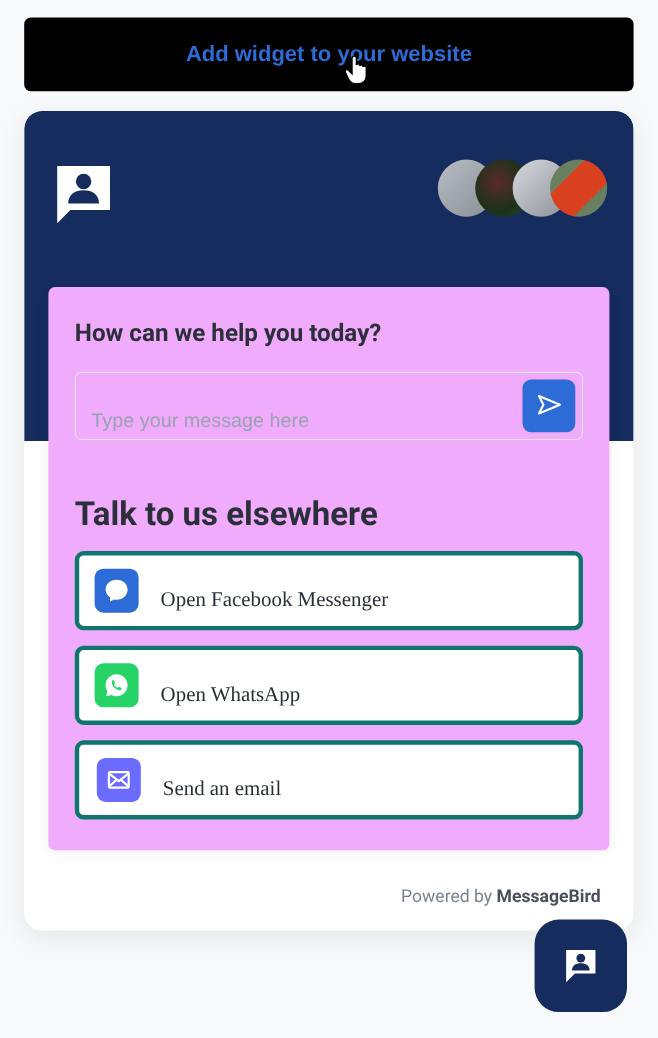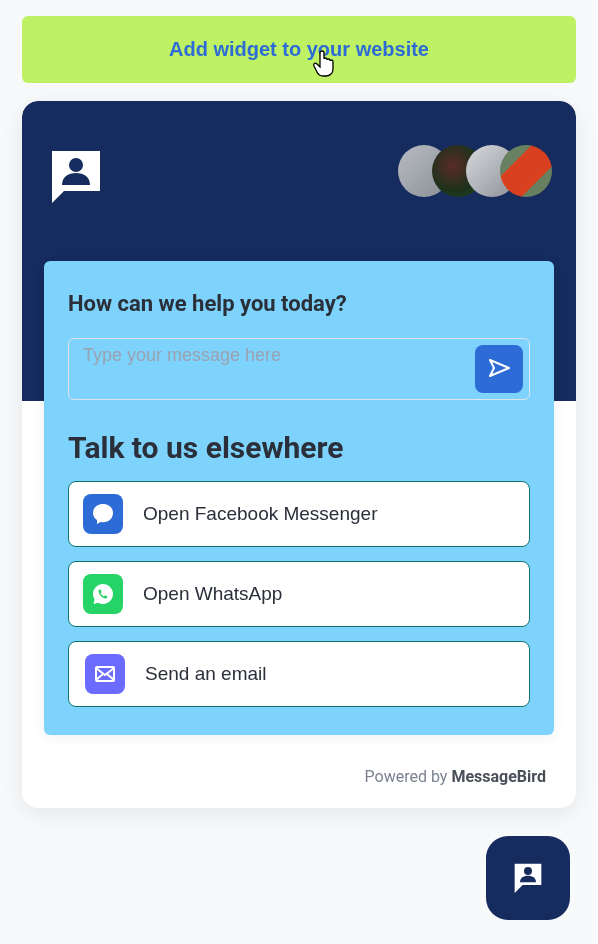--- a/index.html
+++ b/index.html
@@ -6,21 +6,21 @@
     body {
       font-family: -apple-system, BlinkMacSystemFont, 'Segoe UI', Roboto, Helvetica, Arial, sans-serif;
       background: #f8f9fb;
       width: 598px;
       height: 944px;
       padding: 16px 22px 0 22px;
       position: relative;
     }
     .add-widget-btn {
       width: 100%;
-      background: #bef264;
+      background: #000000;
       color: #2d6bd6;
       border: none;
       border-radius: 6px;
       padding: 22px 0;
       font-size: 20px;
       font-weight: 600;
       cursor: pointer;
       position: relative;
     }
     .cursor-icon {
@@ -75,40 +75,40 @@
       overflow: hidden;
     }
     .avatar:first-child { margin-left: 0; }
     .avatar.a1 { background: linear-gradient(135deg,#b8bcc2,#8a8f96); }
     .avatar.a2 { background: radial-gradient(circle at 40% 40%, #5a2a2a, #1a321a 60%, #2a4a2a); }
     .avatar.a3 { background: linear-gradient(135deg,#d7d9dd,#8c9097); }
     .avatar.a4 { background: linear-gradient(135deg,#688060 30%,#d94020 31%, #d94020 70%, #688060 71%); }
     .inner-card {
       position: relative;
       z-index: 2;
-      background: #7dd3fc;
+      background: #f0abfc;
       margin: 0 22px;
       margin-top: 0px;
       border-radius: 6px;
       box-shadow: 0 2px 14px rgba(0,0,0,0.06);
       padding: 30px 24px 28px 24px;
     }
     .heading {
       color: #2a2f3a;
       font-size: 22px;
       font-weight: 700;
       margin-bottom: 22px;
     }
     .msg-input-wrap {
       display: flex;
-      align-items: flex-start;
+      align-items: flex-end;
       border: 1px solid #dfe3ea;
       border-radius: 6px;
       padding: 6px 6px 6px 14px;
-      margin-bottom: 30px;
+      margin-bottom: 50px;
     }
     .msg-input {
       flex: 1;
       border: none;
       outline: none;
       font-size: 18px;
       color: #2a2f3a;
       background: transparent;
     }
     .msg-input::placeholder { color: #9aa2b1; }
@@ -125,30 +125,31 @@
     }
     .subheading {
       color: #2a2f3a;
       font-size: 30px;
       font-weight: 700;
       margin-bottom: 16px;
     }
     .channel-btn {
       width: 100%;
       display: flex;
-      align-items: center;
-      border: 1px solid #0f766e;
+      align-items: flex-end;
+      border: 4px solid #0f766e;
       background: #fff;
       border-radius: 8px;
       padding: 12px 14px;
       margin-bottom: 14px;
       cursor: pointer;
       font-size: 19px;
       color: #2a2f3a;
       text-align: left;
+      font-family: Liberation Serif, serif;
     }
     .channel-btn:last-child { margin-bottom: 0; padding-left: 16px; }
     .channel-icon {
       width: 40px;
       height: 40px;
       border-radius: 8px;
       margin-right: 20px;
       display: flex;
       align-items: center;
       justify-content: center;

